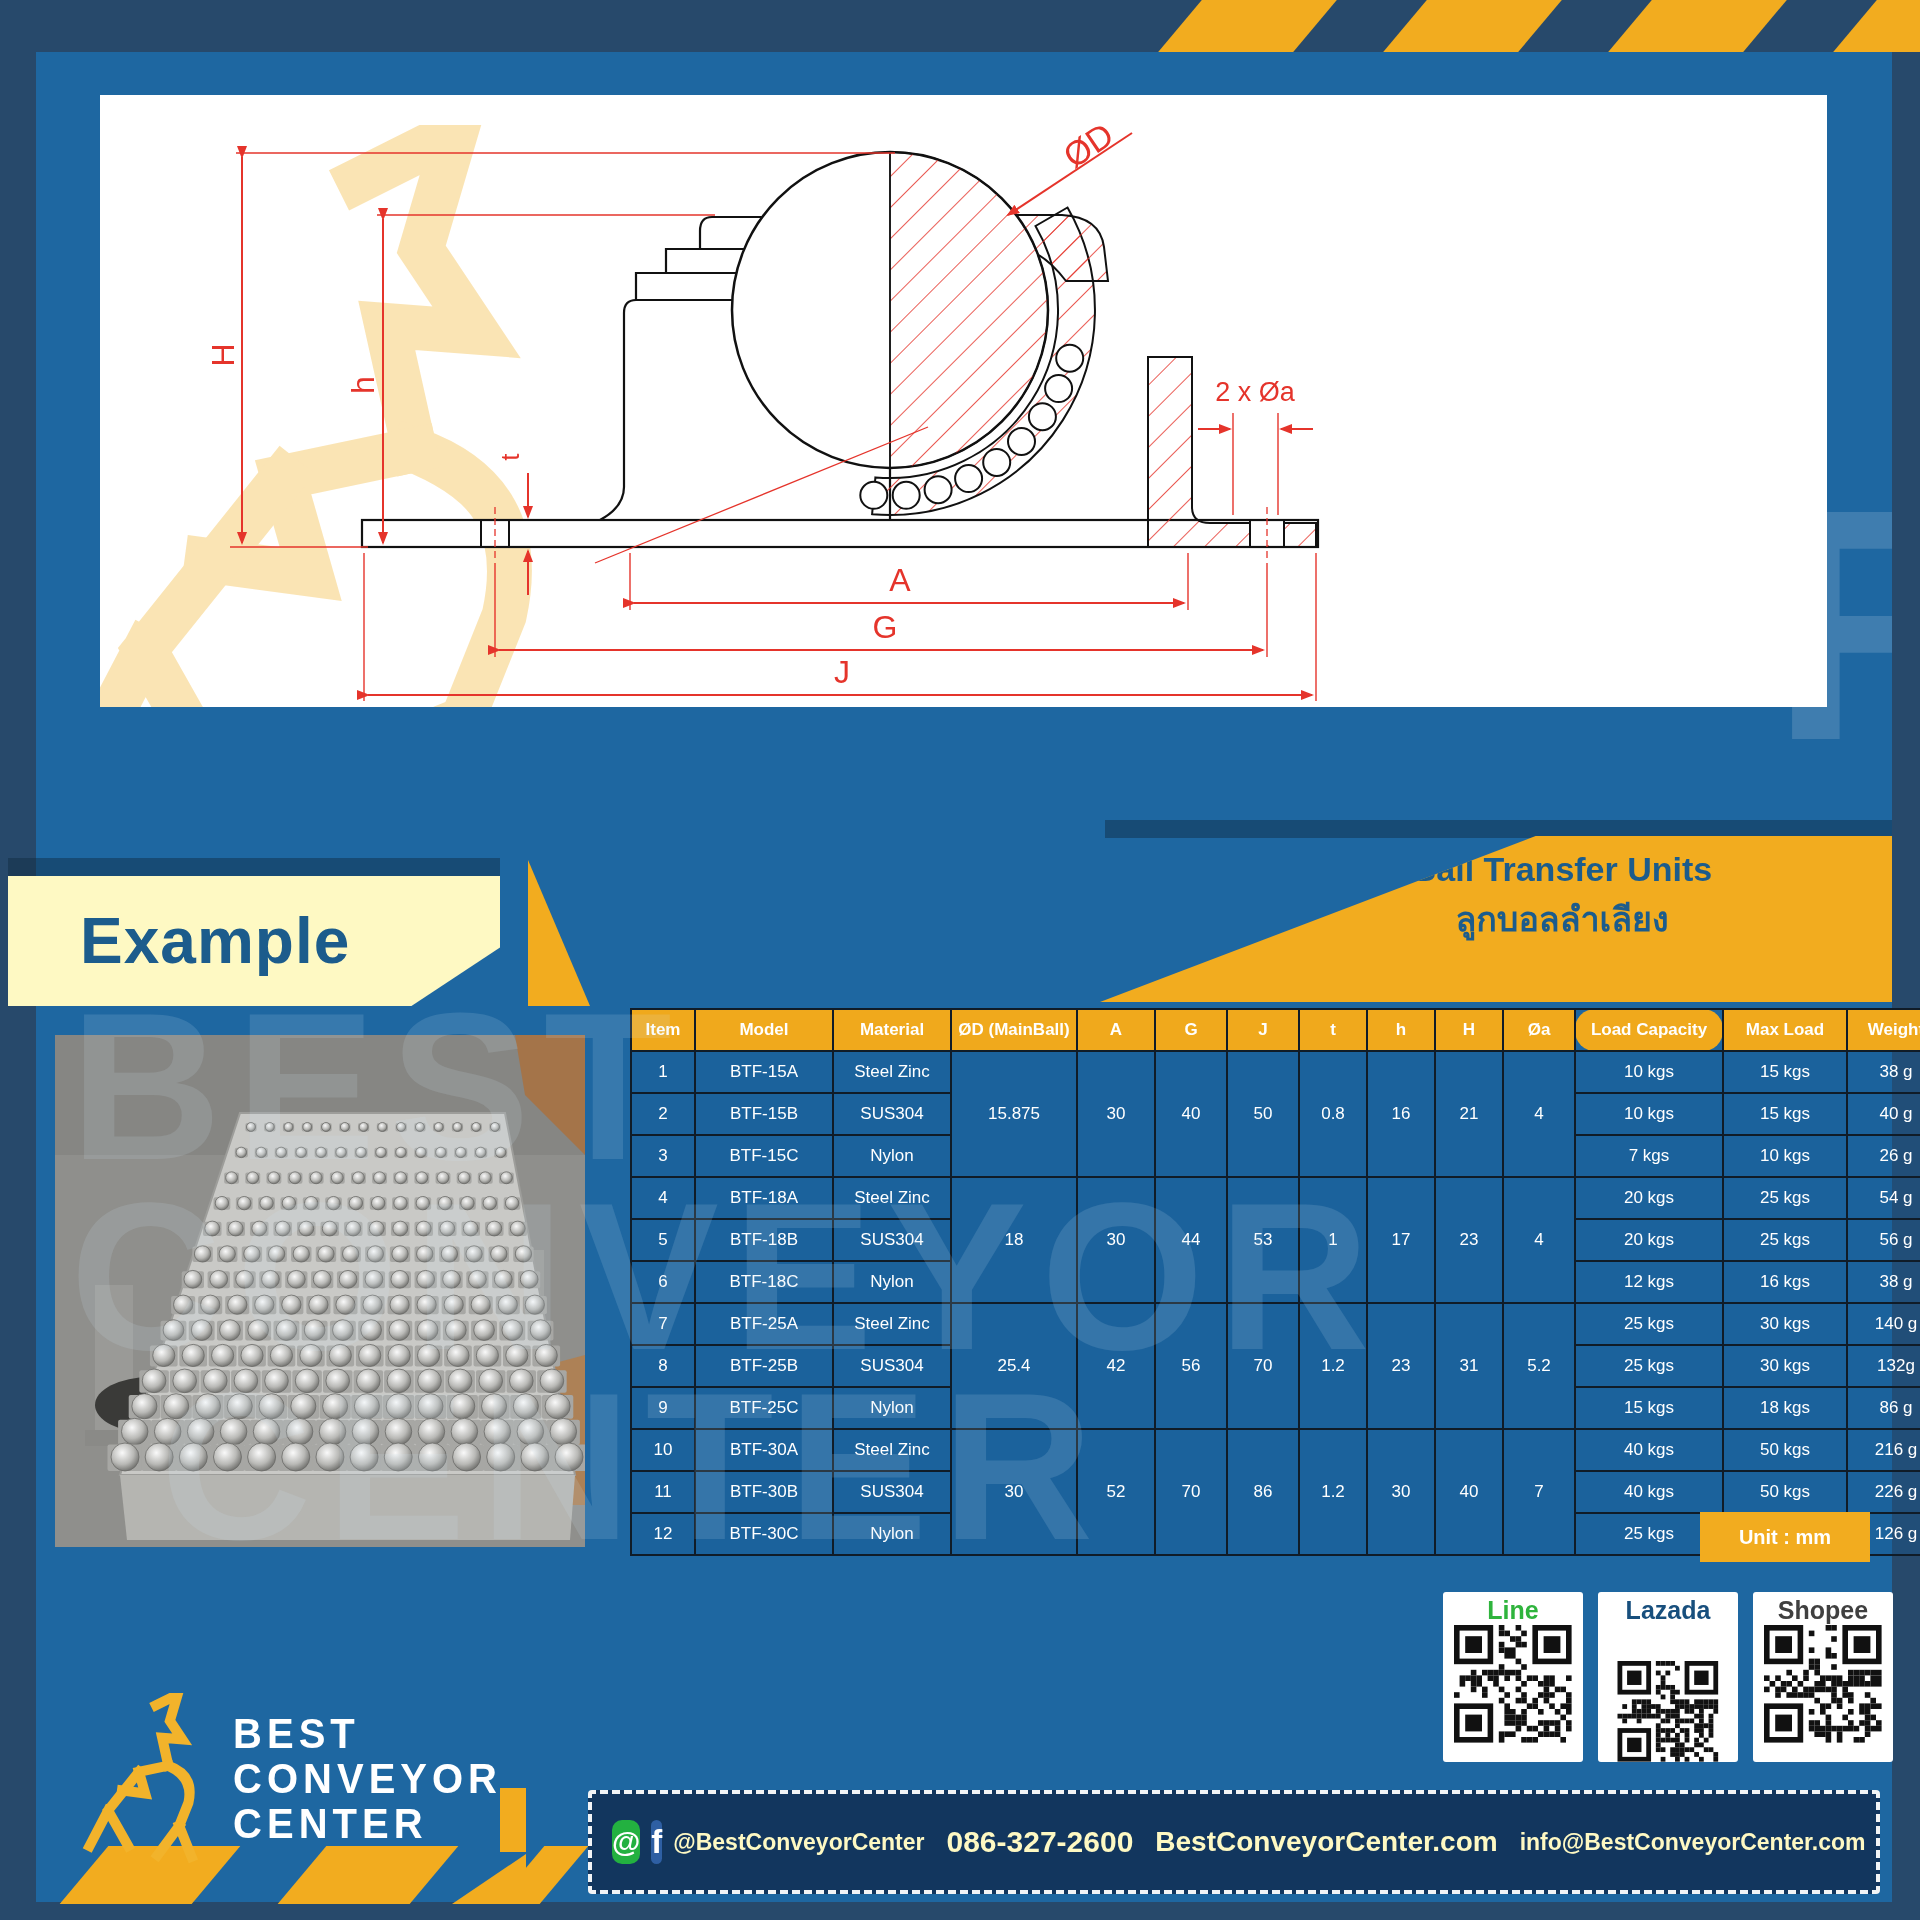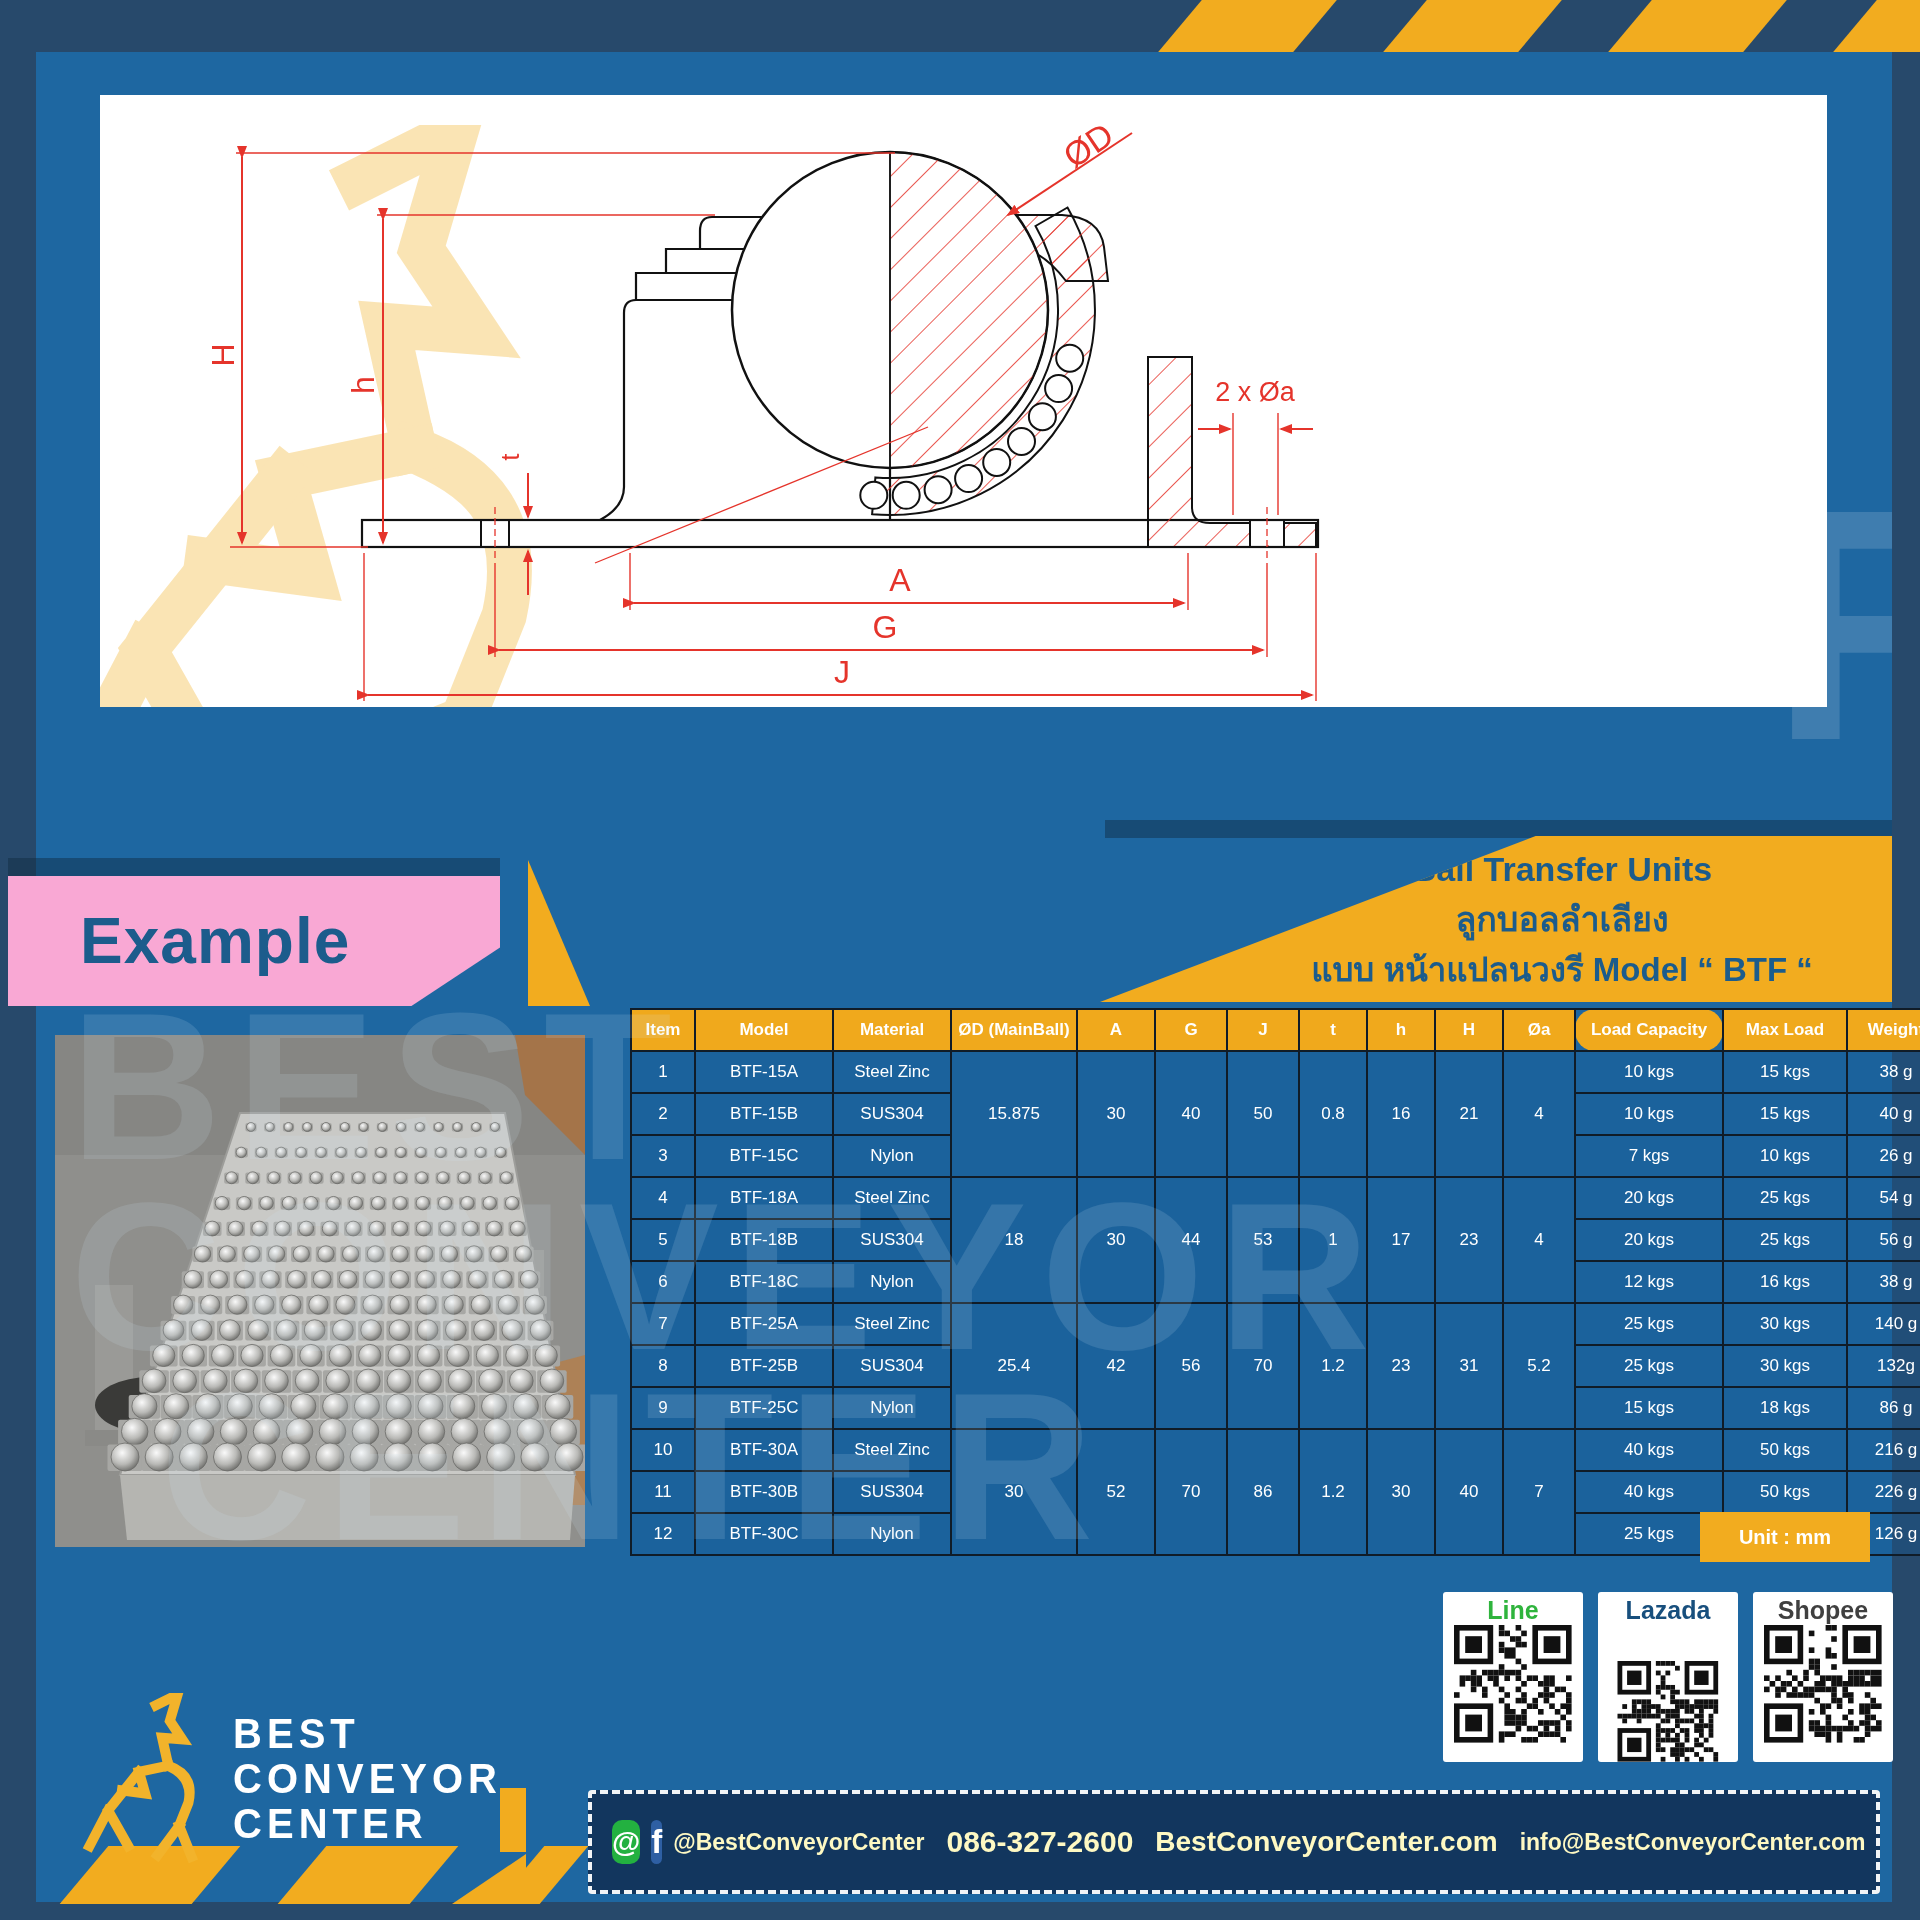--- a/index.html
+++ b/index.html
@@ -13,21 +13,21 @@
   .page-bg{left:36px;top:52px;width:1856px;height:1850px;background:#1E67A1;overflow:hidden;}
   .top-band{left:0;top:0;width:1920px;height:52px;background:#27496B;}
   .bottom-band{left:0;top:1902px;width:1920px;height:18px;background:#27496B;}
   .stripe{position:absolute;background:#F2AC1F;transform:skewX(-40deg);}
   
   .draw-panel{left:100px;top:95px;width:1727px;height:612px;background:#ffffff;overflow:hidden;}
   .kang-wm{position:absolute;left:-190px;top:30px;}
   
   .banner-shadow{background:rgba(16,42,64,0.45);}
   .example-banner{
-    left:8px;top:876px;width:492px;height:130px;background:#f9a8d4;
+    left:8px;top:876px;width:492px;height:130px;background:#fef9c3;
     clip-path:polygon(0 0,100% 0,100% 55%,82% 100%,0 100%);
     display:flex;align-items:center;
   }
   .example-banner span{color:#1C5C8C;font-size:64px;font-weight:bold;padding-left:72px;letter-spacing:1px;}
   .accent-wedge{left:528px;top:860px;width:62px;height:146px;background:#F2AC1F;
     clip-path:polygon(0 0,100% 100%,0 100%);}
   .title-banner{
     left:1100px;top:836px;width:792px;height:166px;background:#F2AC1F;
     clip-path:polygon(55% 0,100% 0,100% 100%,0 100%);
   }
@@ -200,21 +200,20 @@
 <div class="abs example-banner">
   <span>Example</span>
 </div>
 <div class="abs accent-wedge"></div>
 
 <div class="abs banner-shadow" style="left:1105px;top:820px;width:787px;height:18px;"></div>
 <div class="abs title-banner">
   <div class="title-inner">
     <div class="l1">Ball Transfer Units</div>
     <div class="l2">ลูกบอลลำเลียง</div>
-    <div class="l3">แบบ หน้าแปลนวงรี Model “ BTF “</div>
   </div>
 </div>
 
 <div class="abs photo">
   <svg id="photo-svg" width="530" height="512" viewBox="0 0 530 512">
     <rect x="0" y="0" width="530" height="512" fill="#8F8F8C"></rect>
     <rect x="0" y="0" width="530" height="120" fill="#868683"></rect>
     <polygon points="460,0 530,0 530,120 470,60" fill="#a9713f" opacity="0.85"></polygon>
     <polygon points="455,340 530,320 530,470 460,470" fill="#b08050" opacity="0.9"></polygon>
     <rect x="40" y="250" width="38" height="150" fill="#9a9a97"></rect>

